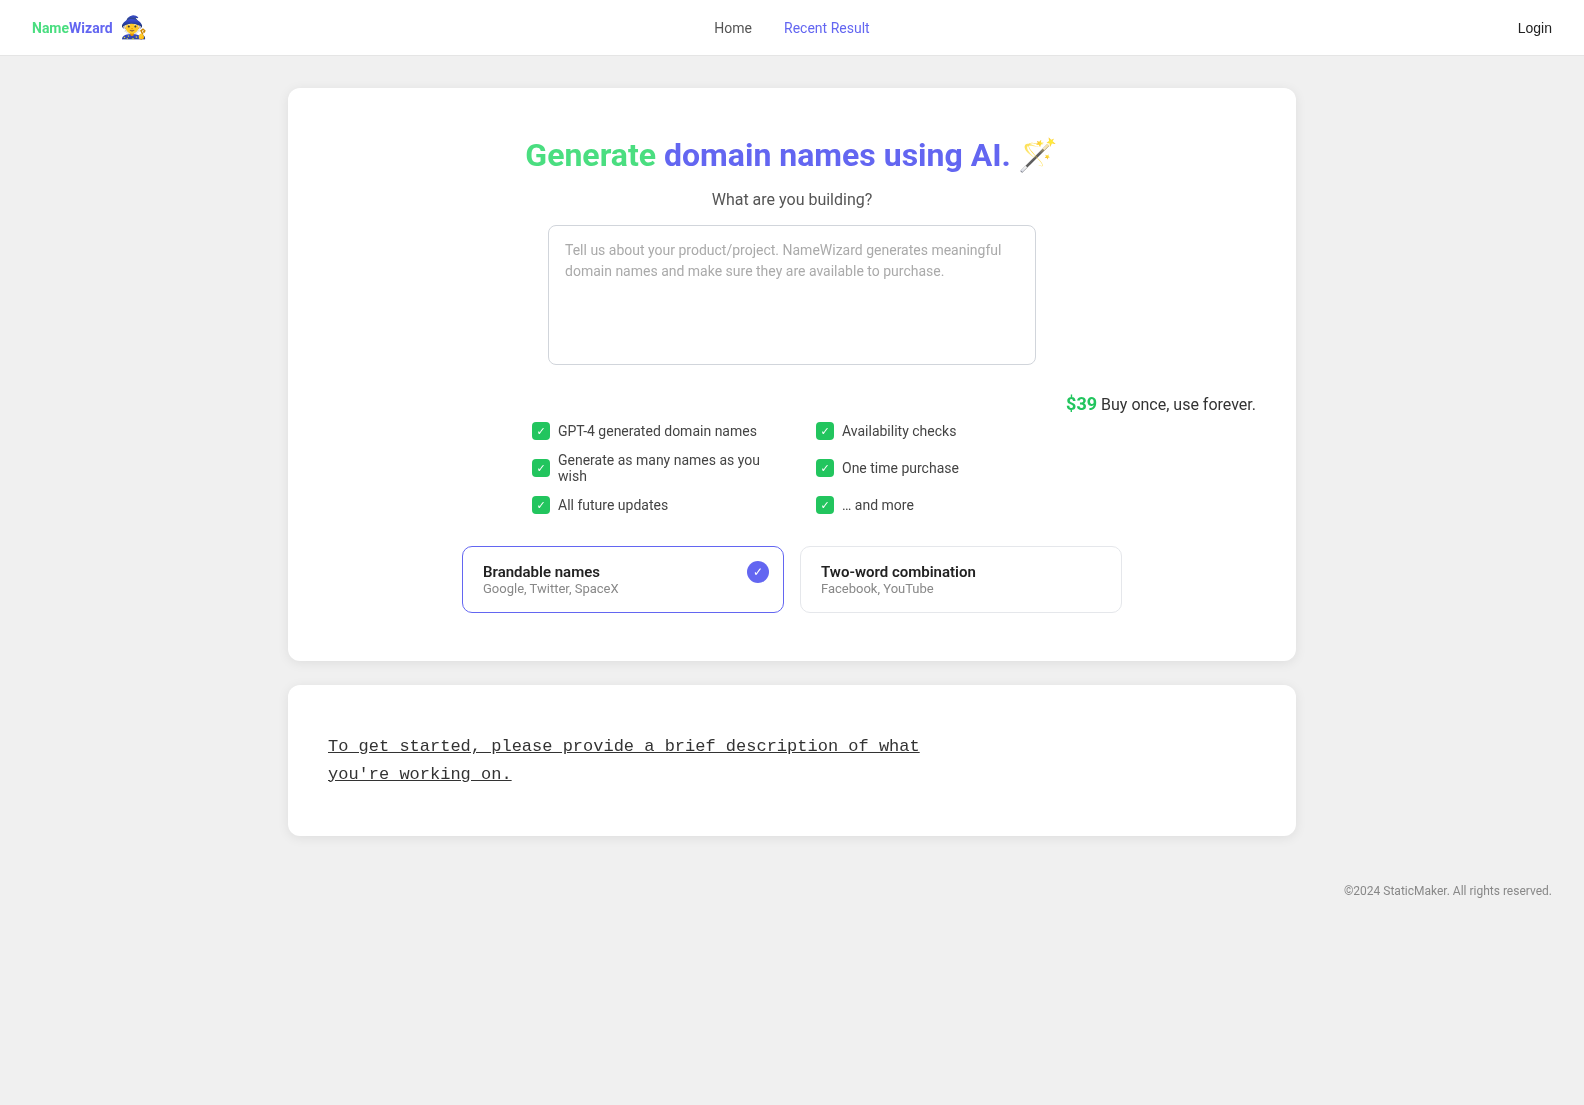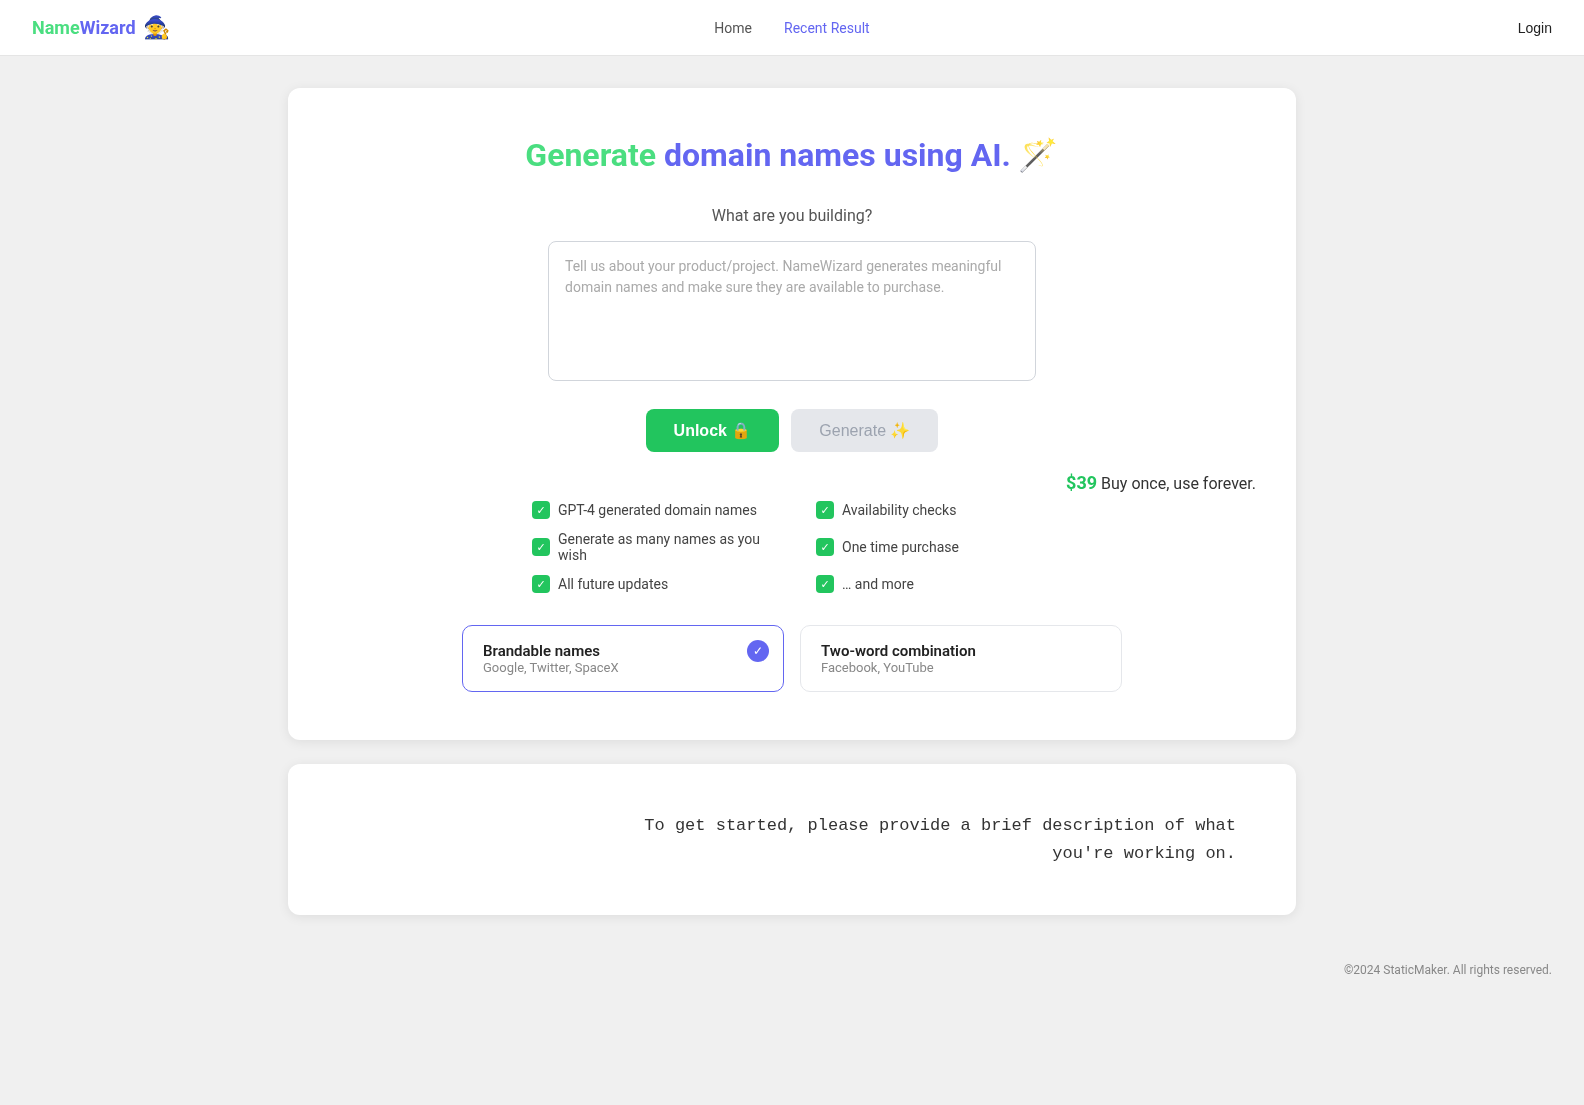--- a/index.html
+++ b/index.html
@@ -19,21 +19,21 @@
       align-items: center;
       padding: 0 32px;
       justify-content: space-between;
     }
     .navbar-left {
       display: flex;
       align-items: center;
       gap: 8px;
     }
     .logo-text {
-      font-size: 18px;
+      font-size: 14px;
       font-weight: 700;
     }
     .logo-name { color: #4ade80; }
     .logo-wizard { color: #6366f1; }
     .logo-icon { font-size: 22px; }
     .navbar-center {
       display: flex;
       gap: 32px;
       position: absolute;
       left: 50%;
@@ -72,21 +72,21 @@
       box-shadow: 0 2px 12px rgba(0,0,0,0.08);
       width: 100%;
       max-width: 1008px;
       padding: 48px 40px 48px;
     }
 
     .headline {
       text-align: center;
       font-size: 32px;
       font-weight: 700;
-      margin-bottom: 32px;
+      margin-bottom: 16px;
       line-height: 1.2;
     }
     .headline-generate { color: #4ade80; }
     .headline-rest { color: #6366f1; }
 
     .subtitle {
       text-align: center;
       font-size: 16px;
       color: #555;
       margin-bottom: 16px;
@@ -227,22 +227,23 @@
       font-size: 12px;
     }
 
     
     .bottom-card {
       background: #fff;
       border-radius: 12px;
       box-shadow: 0 2px 12px rgba(0,0,0,0.08);
       width: 100%;
       max-width: 1008px;
-      padding: 48px 60px;
-      text-align: right;
+      padding: 48px 40px;
+      text-align: left;
+      text-decoration: underline;
     }
     .bottom-card-text {
       font-size: 17px;
       color: #333;
       font-family: 'Courier New', monospace;
       line-height: 1.6;
     }
 
     
     .footer {
@@ -282,28 +283,20 @@
       <span class="headline-generate">Generate</span><span class="headline-rest"> domain names using AI.</span>
       <span> 🪄</span>
     </h1>
 
     <p class="subtitle">What are you building?</p>
 
     <div class="textarea-wrapper">
       <textarea class="main-textarea" placeholder="Tell us about your product/project. NameWizard generates meaningful domain names and make sure they are available to purchase." style=""></textarea>
     </div>
 
-    <div class="buttons-row">
-      <button class="unlock-btn">
-        <span>Unlock 🔒</span>
-      </button>
-      <button class="generate-btn">
-        <span>Generate ✨</span>
-      </button>
-    </div>
 
     <p class="price-row">
       <span class="price-amount">$39</span><span> Buy once, use forever.</span>
     </p>
 
     <div class="features-grid">
 
       <div class="feature-item">
         <span class="check-icon">✓</span>
         <span>GPT-4 generated domain names</span>

